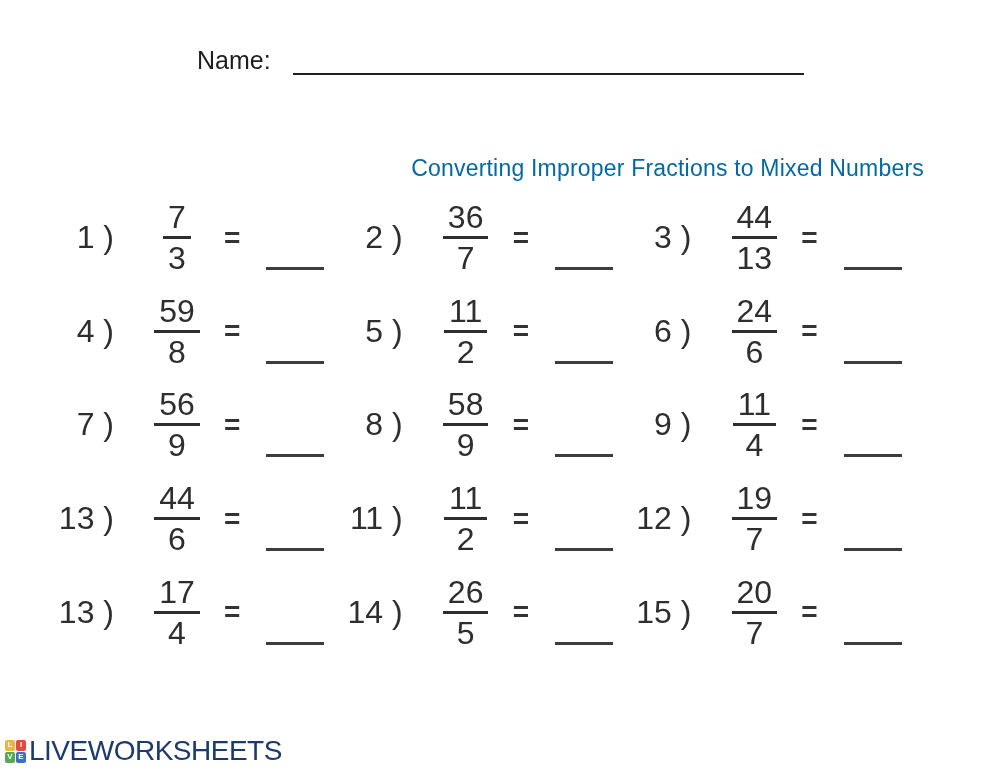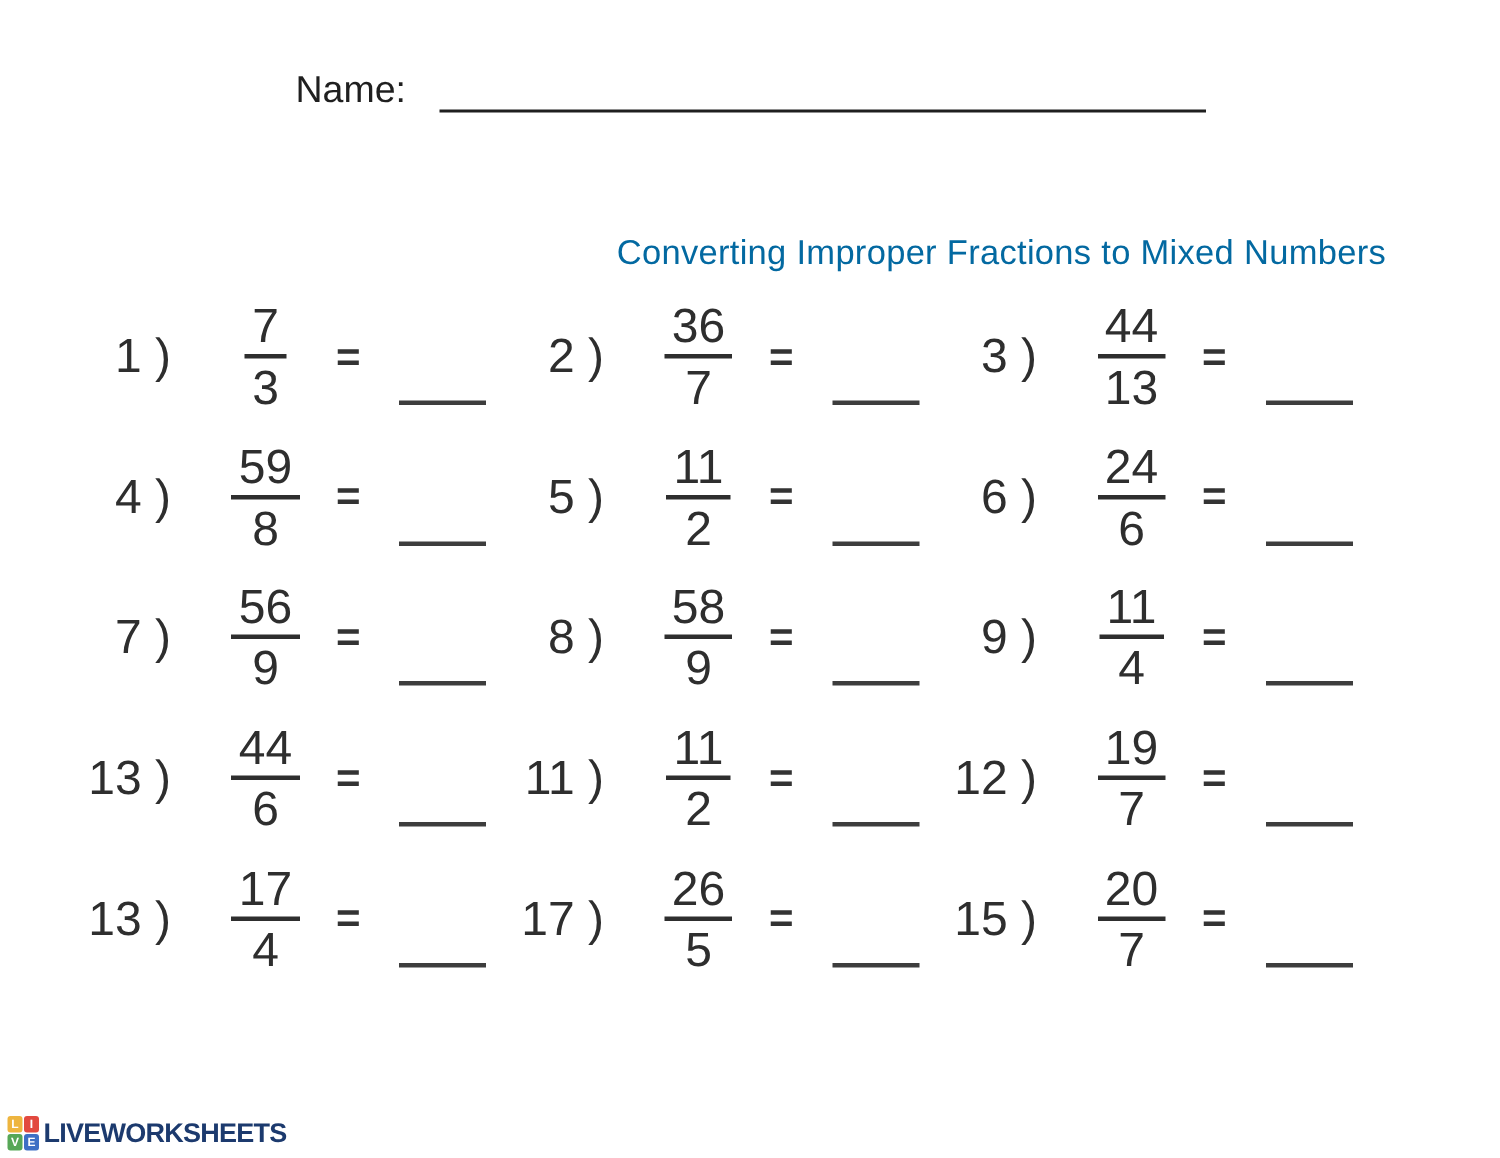--- a/index.html
+++ b/index.html
@@ -123,22 +123,22 @@
     display: flex;
     align-items: center;
     justify-content: center;
     color: #ffffff;
     font-size: 8px;
     font-weight: bold;
     border-radius: 2px;
     line-height: 1;
   }
   .brand {
-    font-size: 18px;
-    font-weight: bold;
+    font-size: 28px;
+    font-weight: normal;
     color: #1c3a6e;
     letter-spacing: -0.5px;
   }
 </style>
 </head>
 <body>
 
 <div class="page">
 
   <div class="name-row">
@@ -299,21 +299,21 @@
       <span class="finner">
         <span class="fnum">17</span>
         <span class="fden">4</span>
       </span>
     </span>
     <span class="eq">=</span>
     <span class="blank"></span>
   </div>
 
   <div class="cell">
-    <span class="pnum">17 )</span>
+    <span class="pnum">14 )</span>
     <span class="frac">
       <span class="finner">
         <span class="fnum">26</span>
         <span class="fden">5</span>
       </span>
     </span>
     <span class="eq">=</span>
     <span class="blank"></span>
   </div>
 

